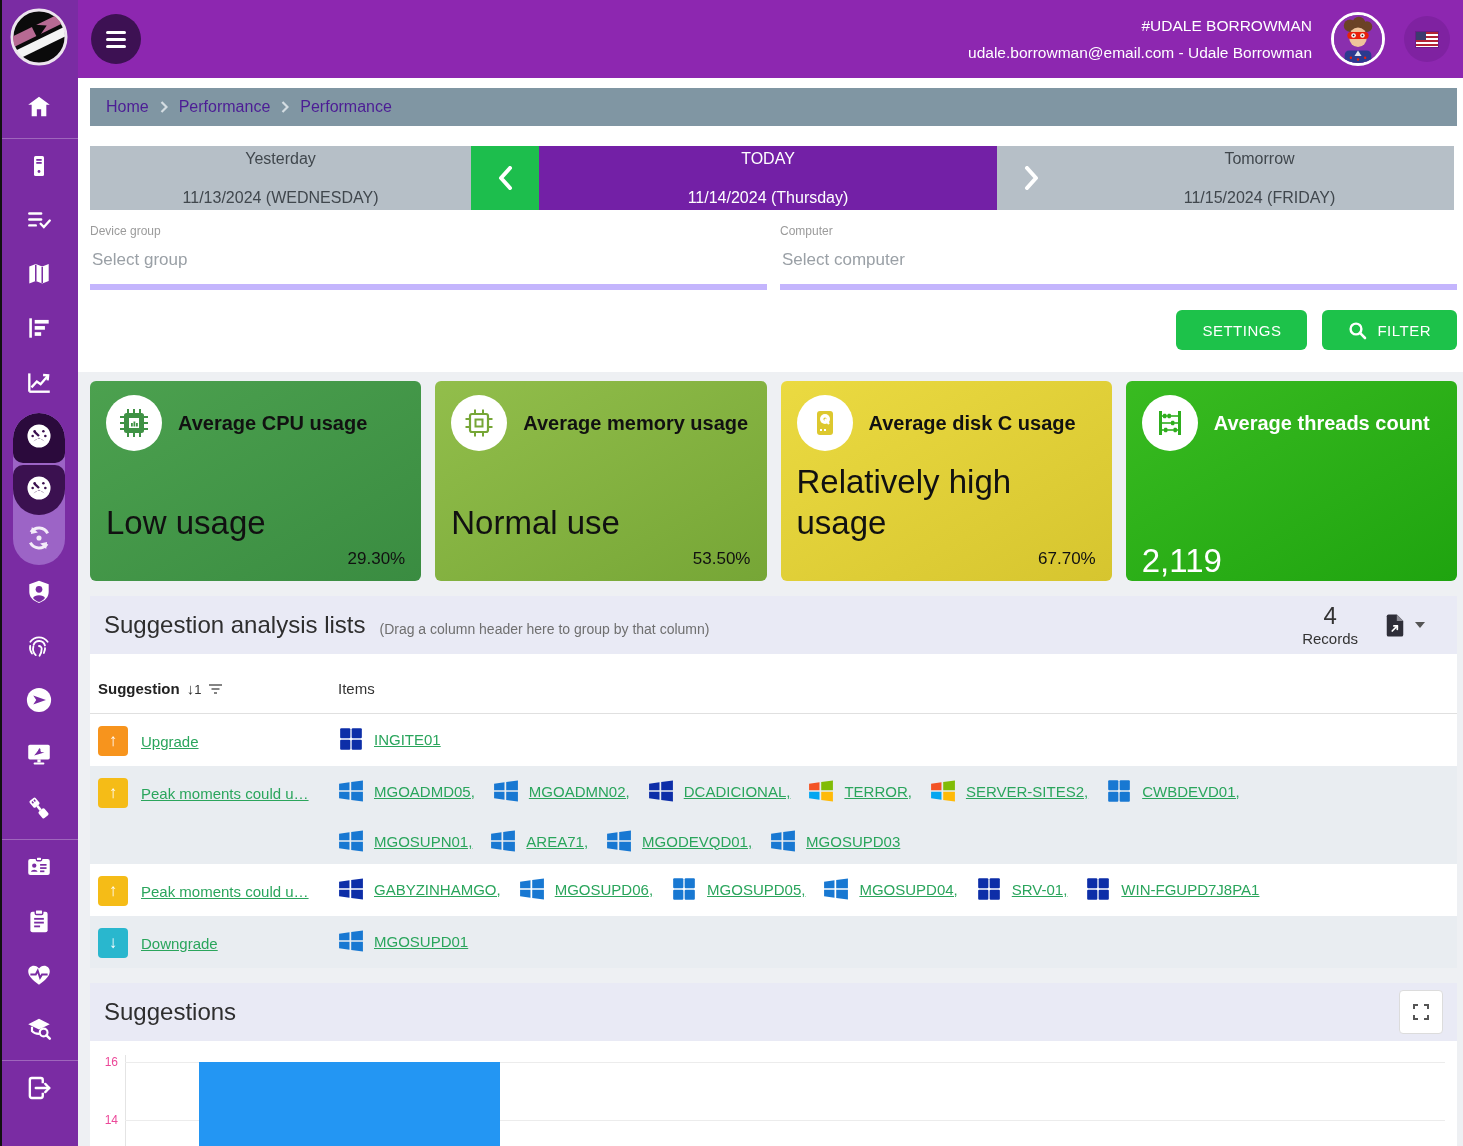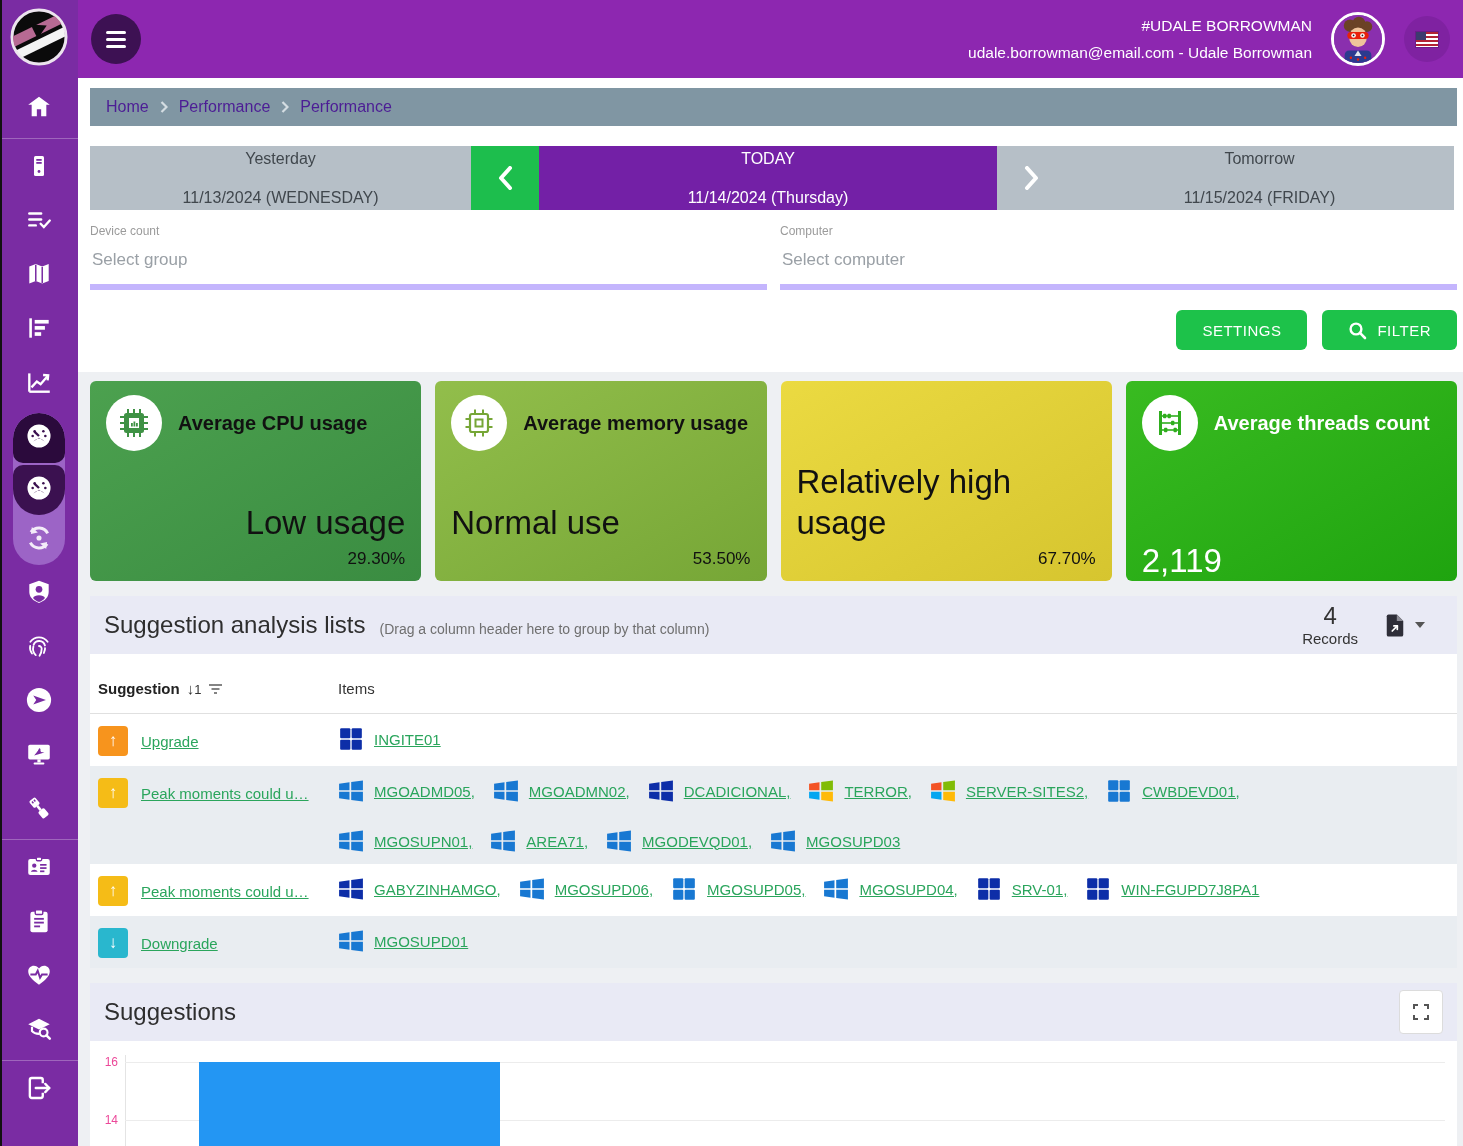--- a/index.html
+++ b/index.html
@@ -384,21 +384,21 @@
         </button>
         <div class="dn-day dn-tomorrow">
           <div>Tomorrow</div>
           <div>11/15/2024 (FRIDAY)</div>
         </div>
       </div>
 
       <div class="filter-panel">
         <div class="fields">
           <div class="field">
-            <label>Device count</label>
+            <label>Device group</label>
             <input placeholder="Select group" style="">
           </div>
           <div class="field">
             <label>Computer</label>
             <input placeholder="Select computer" style="">
           </div>
         </div>
         <div class="btn-row">
           <button class="gbtn">
               <span>SETTINGS</span>
@@ -410,21 +410,21 @@
               </svg>
             <span>FILTER</span>
           </button>
         </div>
       </div>
     </div>
 
     <div class="lower">
 
       <div class="cards lw">
-        <div class="card" style="background: linear-gradient(150deg, rgb(76, 161, 79) 0%, rgb(58, 140, 65) 100%); color: rgb(17, 17, 17); text-align: right;">
+        <div class="card" style="background: linear-gradient(150deg, rgb(76, 161, 79) 0%, rgb(58, 140, 65) 100%); color: rgb(17, 17, 17);">
           <div class="card-head">
             <span class="icon-circle">
               <svg width="32" height="32" viewBox="0 0 32 32">
                 <g stroke="#3f9245" stroke-width="2">
                     <line x1="10" y1="2" x2="10" y2="7"></line>
                     <line x1="16" y1="2" x2="16" y2="7"></line>
                     <line x1="22" y1="2" x2="22" y2="7"></line>
                     <line x1="10" y1="25" x2="10" y2="30"></line>
                     <line x1="16" y1="25" x2="16" y2="30"></line>
                     <line x1="22" y1="25" x2="22" y2="30"></line>
@@ -466,20 +466,33 @@
                   </g>
               </svg>
             </span>
             <span class="card-title">Average memory usage</span>
           </div>
           <div class="card-status">Normal use</div>
           <div class="card-percent">53.50%</div>
         </div>
 
         <div class="card" style="background: linear-gradient(150deg, rgb(235, 218, 65) 0%, rgb(214, 197, 47) 100%); color: rgb(17, 17, 17);">
+          <div class="card-head">
+            <span class="icon-circle">
+              <svg width="32" height="32" viewBox="0 0 32 32">
+                <rect x="8" y="4" width="16" height="24" rx="3" fill="#ddc82e"></rect>
+                <circle cx="16" cy="12" r="5" fill="#fff"></circle>
+                <circle cx="16" cy="12" r="1.6" fill="#ddc82e"></circle>
+                <line x1="16" y1="12" x2="20" y2="17" stroke="#fff" stroke-width="2.2"></line>
+                <rect x="11" y="22" width="2" height="2" fill="#fff"></rect>
+                  <rect x="15" y="22" width="2" height="2" fill="#fff"></rect>
+              </svg>
+            </span>
+            <span class="card-title">Average disk C usage</span>
+          </div>
           <div class="card-status">Relatively high usage</div>
           <div class="card-percent">67.70%</div>
         </div>
 
         <div class="card big-number" style="background: linear-gradient(150deg, rgb(57, 187, 33) 0%, rgb(31, 164, 15) 100%); color: rgb(255, 255, 255);">
           <div class="card-head">
             <span class="icon-circle">
               <svg width="32" height="32" viewBox="0 0 32 32">
                 <rect x="5" y="4" width="3" height="24" fill="#2fae1e"></rect>
                   <rect x="24" y="4" width="3" height="24" fill="#2fae1e"></rect>

